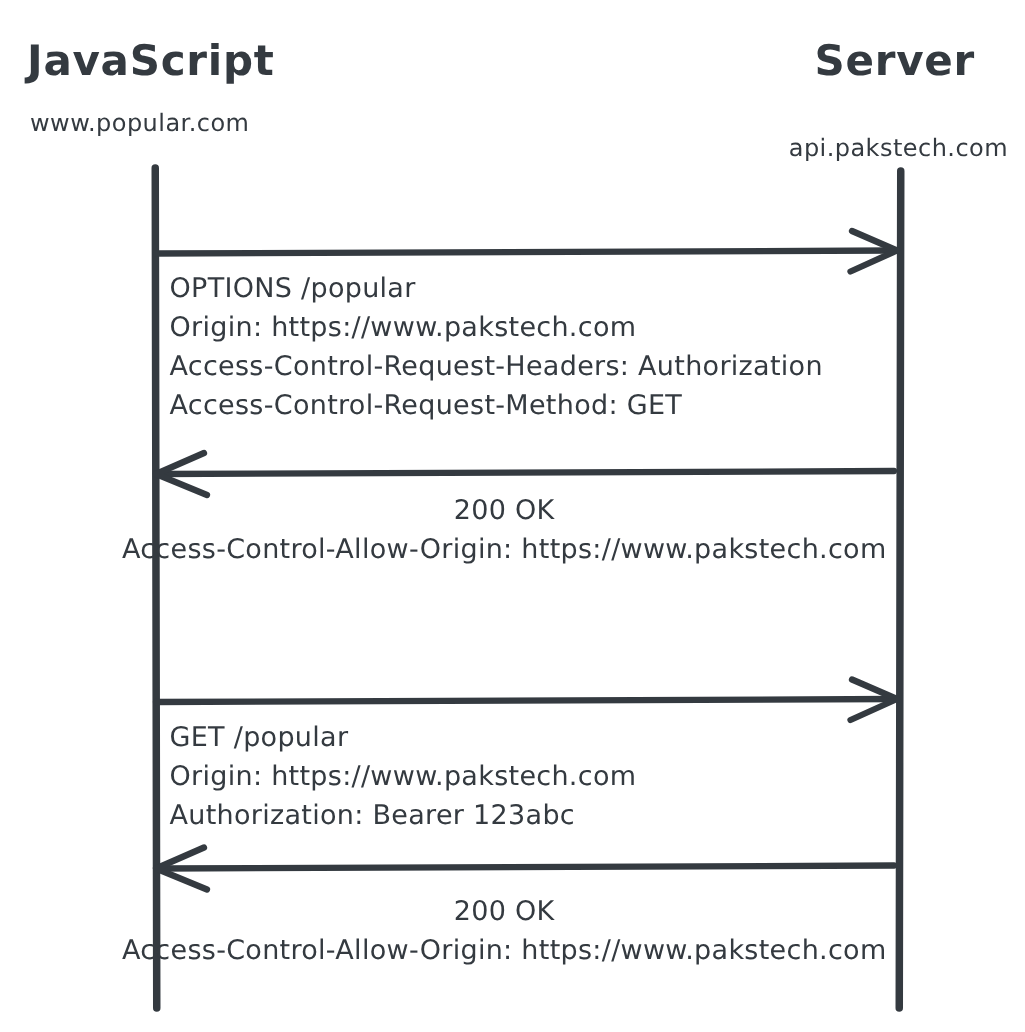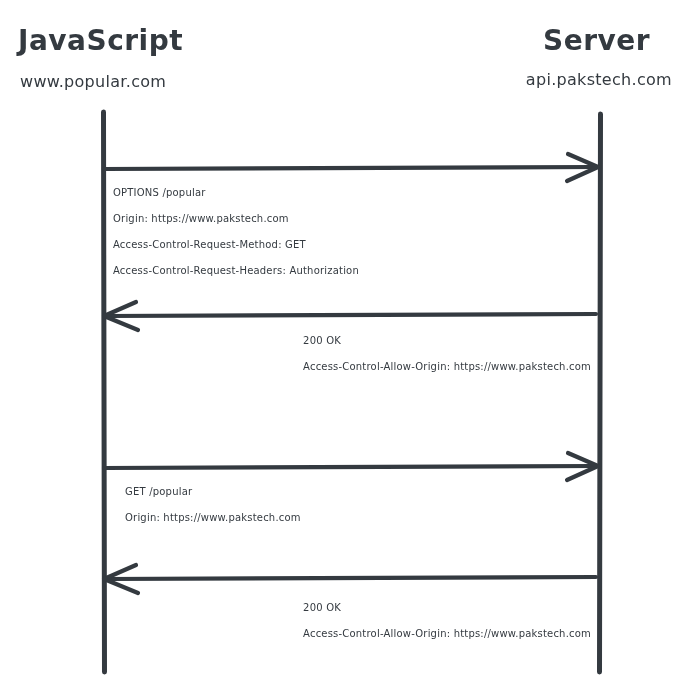--- a/index.html
+++ b/index.html
@@ -27,24 +27,24 @@
     font-weight: bold;
     letter-spacing: 0.5px;
     white-space: nowrap;
   }
   .actor-subtitle {
     position: absolute;
     font-size: 16px;
     letter-spacing: 0.3px;
     white-space: nowrap;
   }
-  .right-text { text-align: left; }
+  .right-text { text-align: center; }
   .msg {
     position: absolute;
-    font-size: 10px;
+    font-size: 18px;
     letter-spacing: 0.2px;
     white-space: nowrap;
   }
   .msg-line {
     height: 26px;
     line-height: 26px;
   }
 </style>
 </head>
 <body>
@@ -79,38 +79,39 @@
     </g>
   </svg>
 
   <div>
     <div class="actor-title" style="left:18px; top:24px;">JavaScript</div>
     <div class="actor-subtitle" style="left:20px; top:72px;">www.popular.com</div>
   </div>
 
   <div>
     <div class="actor-title right-text" style="right:33px; top:24px;">Server</div>
-    <div class="actor-subtitle right-text" style="right:11px; top:70px;">api.pakstech.com</div>
+    <div class="actor-subtitle right-text" style="right:11px; top:89px;">api.pakstech.com</div>
   </div>
 
   <div class="msg" style="left:113px; top:180px;">
     <div class="msg-line">OPTIONS /popular</div>
     <div class="msg-line">Origin: https://www.pakstech.com</div>
+    <div class="msg-line">Access-Control-Request-Headers: Authorization</div>
     <div class="msg-line">Access-Control-Request-Method: GET</div>
-    <div class="msg-line">Access-Control-Request-Headers: Authorization</div>
   </div>
 
   <div class="msg right-text" style="right:92px; top:328px;">
     <div class="msg-line">200 OK</div>
     <div class="msg-line">Access-Control-Allow-Origin: https://www.pakstech.com</div>
   </div>
 
-  <div class="msg" style="left:113px; top:479px;margin-left:12px;">
+  <div class="msg" style="left:113px; top:479px;">
     <div class="msg-line">GET /popular</div>
     <div class="msg-line">Origin: https://www.pakstech.com</div>
+    <div class="msg-line">Authorization: Bearer 123abc</div>
   </div>
 
   <div class="msg right-text" style="right:92px; top:595px;">
     <div class="msg-line">200 OK</div>
     <div class="msg-line">Access-Control-Allow-Origin: https://www.pakstech.com</div>
   </div>
 
 </div>
 
 </body></html>

